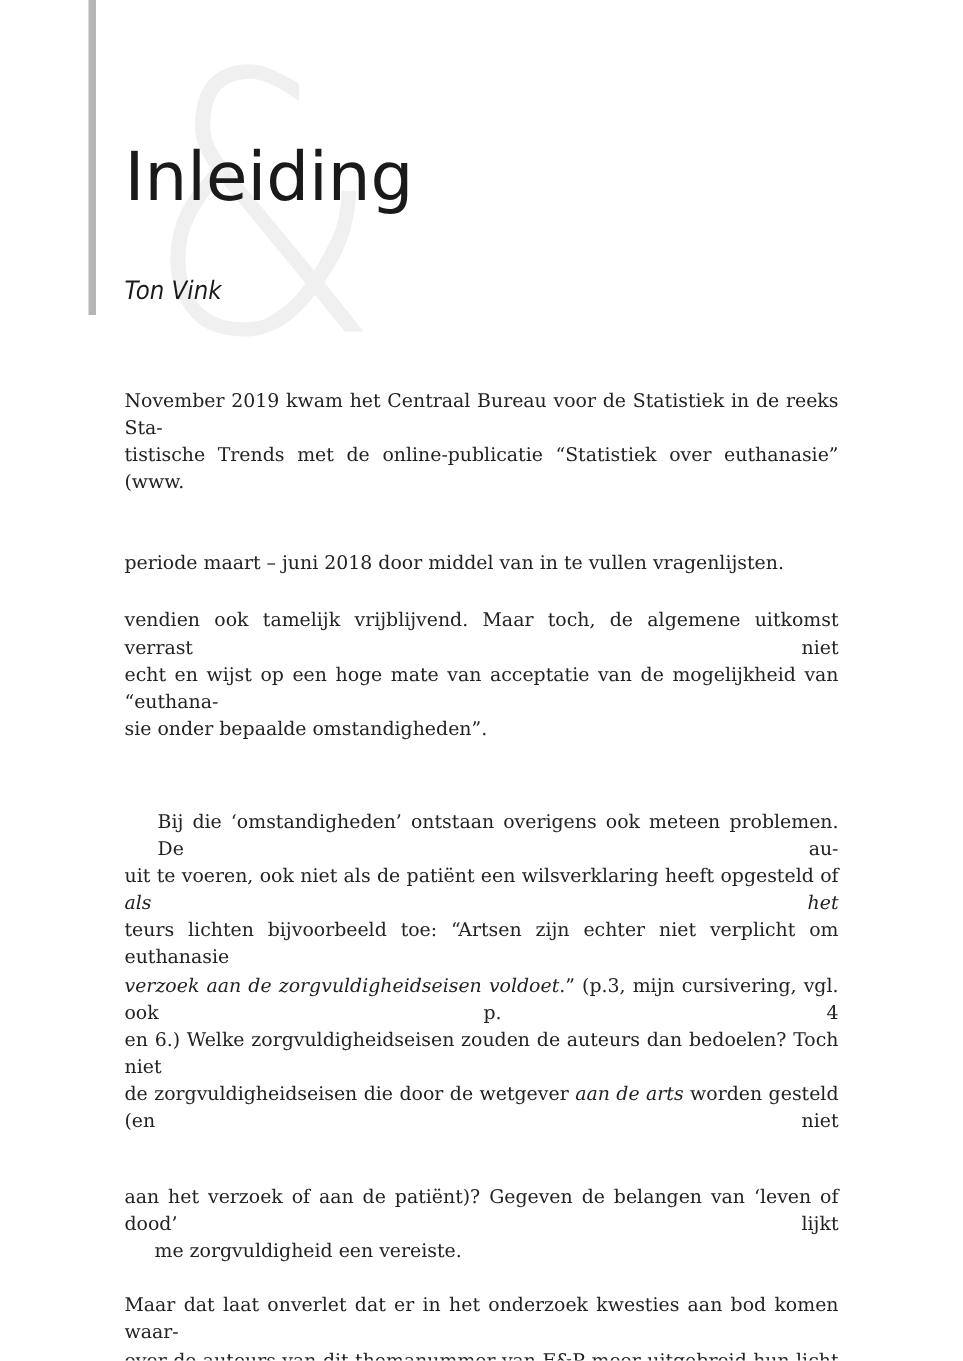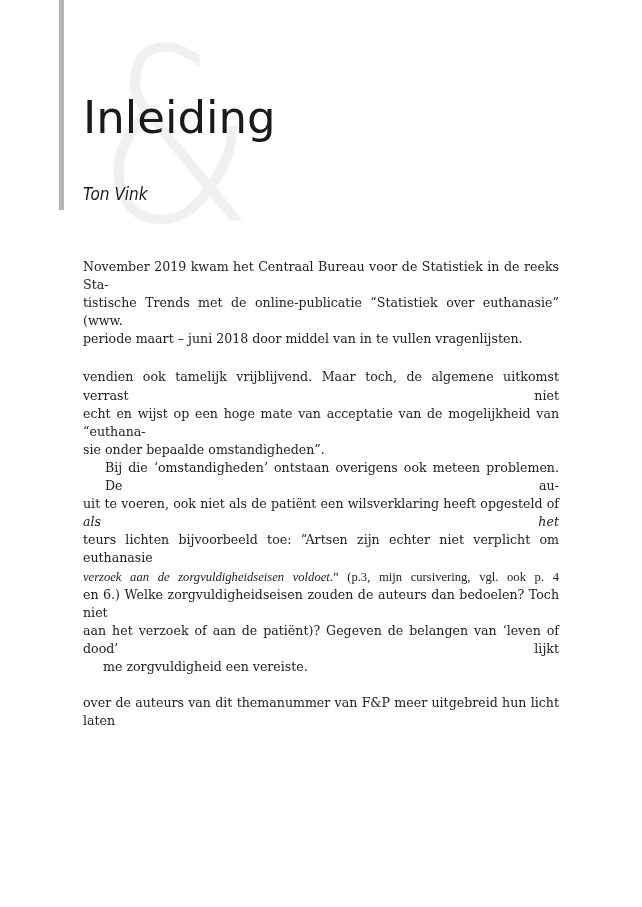--- a/index.html
+++ b/index.html
@@ -41,38 +41,40 @@
   <div class="side-bar"></div>
   <div class="amp">&amp;</div>
   <h1 class="title" style="margin:0">Inleiding</h1>
   <div class="author">Ton Vink</div>
 
   <div class="body-text">
 
     <p>
       <span class="line" style="white-space: normal;">November 2019 kwam het Centraal Bureau voor de Statistiek in de reeks Sta-</span>
       <span class="line" style="white-space: normal;">tistische Trends met de online-publicatie “Statistiek over euthanasie” (www.</span>
-      <span class="line last" style="white-space: normal;">periode maart – juni 2018 door middel van in te vullen vragenlijsten.</span>
+      <span class="line last" style="white-space: normal; margin-top: 36px;">periode maart – juni 2018 door middel van in te vullen vragenlijsten.</span>
     </p>
 
     <p>
       <span class="line" style="white-space: normal; margin-top: 20px;">vendien ook tamelijk vrijblijvend. Maar toch, de algemene uitkomst verrast niet</span>
       <span class="line" style="white-space: normal;">echt en wijst op een hoge mate van acceptatie van de mogelijkheid van “euthana-</span>
       <span class="line last" style="white-space: normal;">sie onder bepaalde omstandigheden”.</span>
     </p>
 
     <p>
-      <span class="line ind" style="white-space: normal;">Bij die ‘omstandigheden’ ontstaan overigens ook meteen problemen. De au-</span>
+      <span class="line ind" style="white-space: normal; margin-top: 44px;">Bij die ‘omstandigheden’ ontstaan overigens ook meteen problemen. De au-</span>
       <span class="line" style="white-space: normal;"><span>uit te voeren, ook niet als de patiënt een wilsverklaring heeft opgesteld of </span><em>als het</em></span>
       <span class="line" style="white-space: normal;">teurs lichten bijvoorbeeld toe: “Artsen zijn echter niet verplicht om euthanasie</span>
-      <span class="line" style="white-space: normal; font-family: Liberation Serif, serif;"><em>verzoek aan de zorgvuldigheidseisen voldoet</em><span>.” (p.3, mijn cursivering, vgl. ook p. 4</span></span>
+      <span class="line" style="white-space: normal;"><em>verzoek aan de zorgvuldigheidseisen voldoet</em><span>.” (p.3, mijn cursivering, vgl. ook p. 4</span></span>
       <span class="line" style="white-space: normal;">en 6.) Welke zorgvuldigheidseisen zouden de auteurs dan bedoelen? Toch niet</span>
-      <span class="line" style="white-space: normal;">aan het verzoek of aan de patiënt)? Gegeven de belangen van ‘leven of dood’ lijkt</span>
+      <span class="line" style="white-space: normal;"><span>de zorgvuldigheidseisen die door de wetgever </span><em>aan de arts</em><span> worden gesteld (en niet</span></span>
+      <span class="line" style="white-space: normal; margin-top: 33px;">aan het verzoek of aan de patiënt)? Gegeven de belangen van ‘leven of dood’ lijkt</span>
       <span class="line last" style="white-space: normal; margin-left: 20px;">me zorgvuldigheid een vereiste.</span>
     </p>
 
     <p class="gap">
+      <span class="line" style="white-space: normal;">Maar dat laat onverlet dat er in het onderzoek kwesties aan bod komen waar-</span>
       <span class="line" style="white-space: normal;">over de auteurs van dit themanummer van F&amp;P meer uitgebreid hun licht laten</span>
 
     </p>
 
   </div>
 </div>
 
 </body></html>

